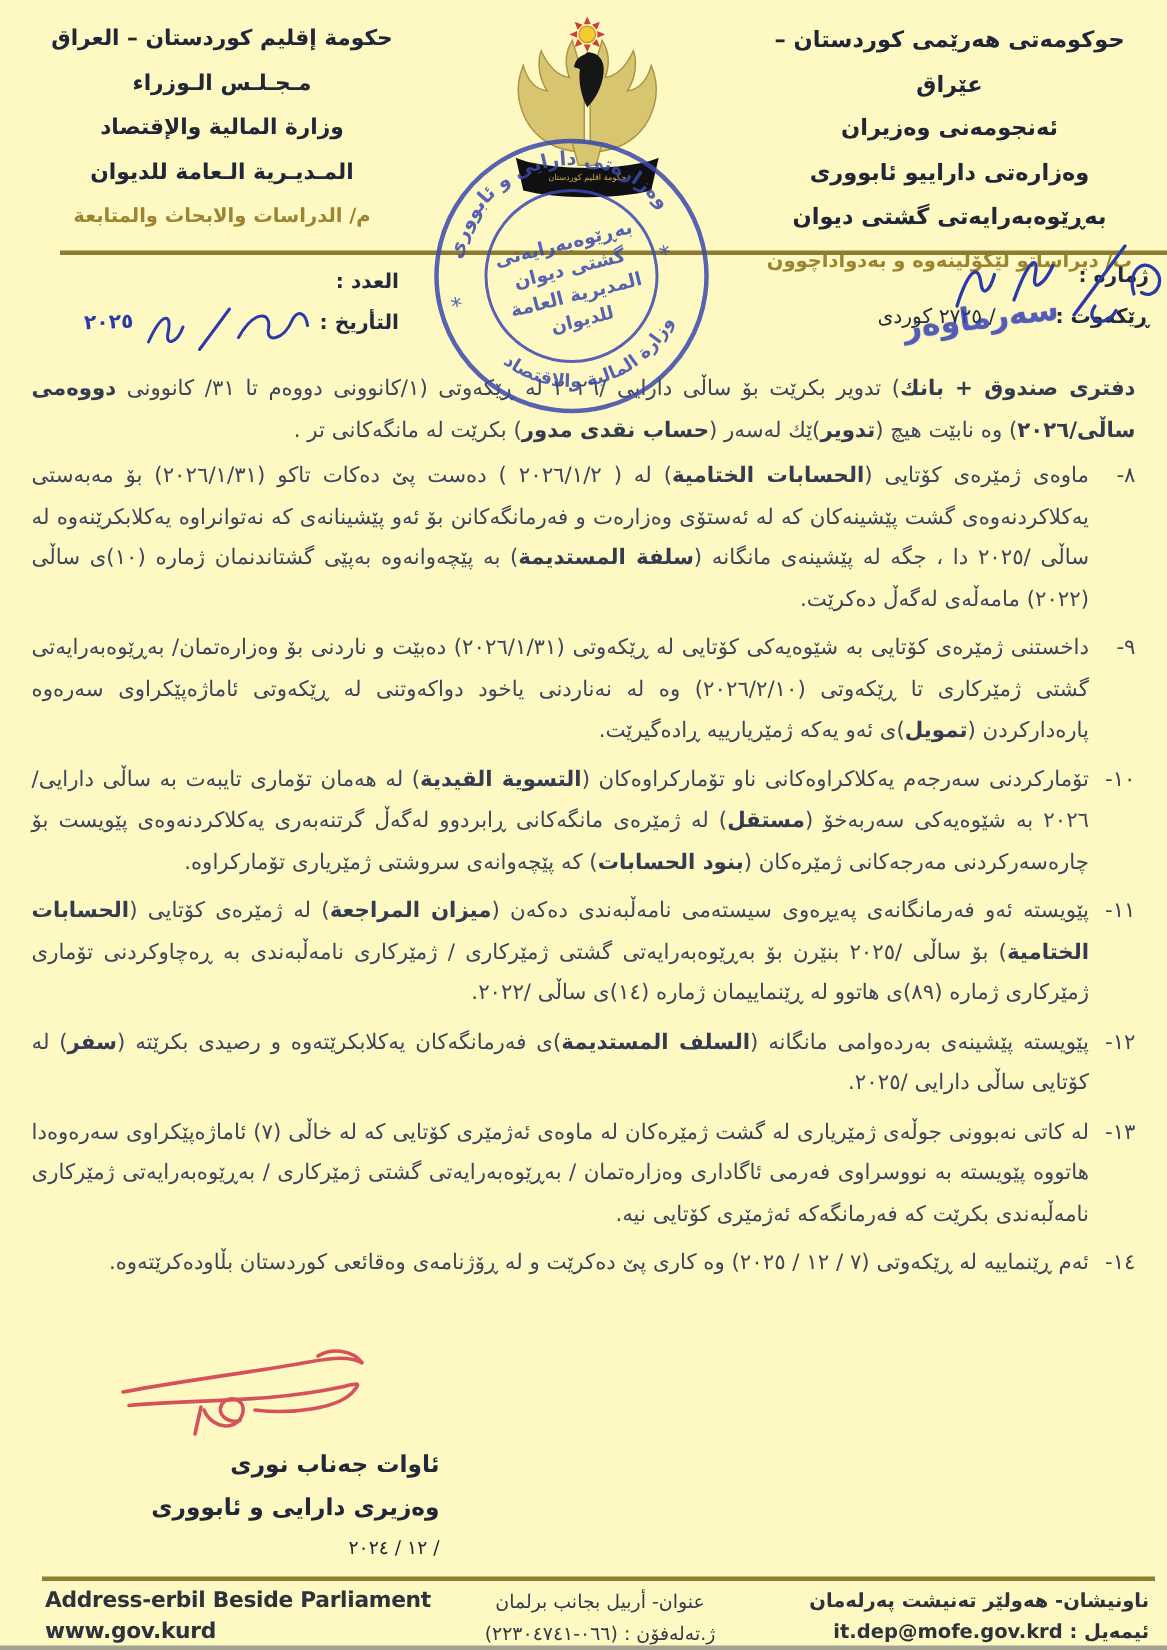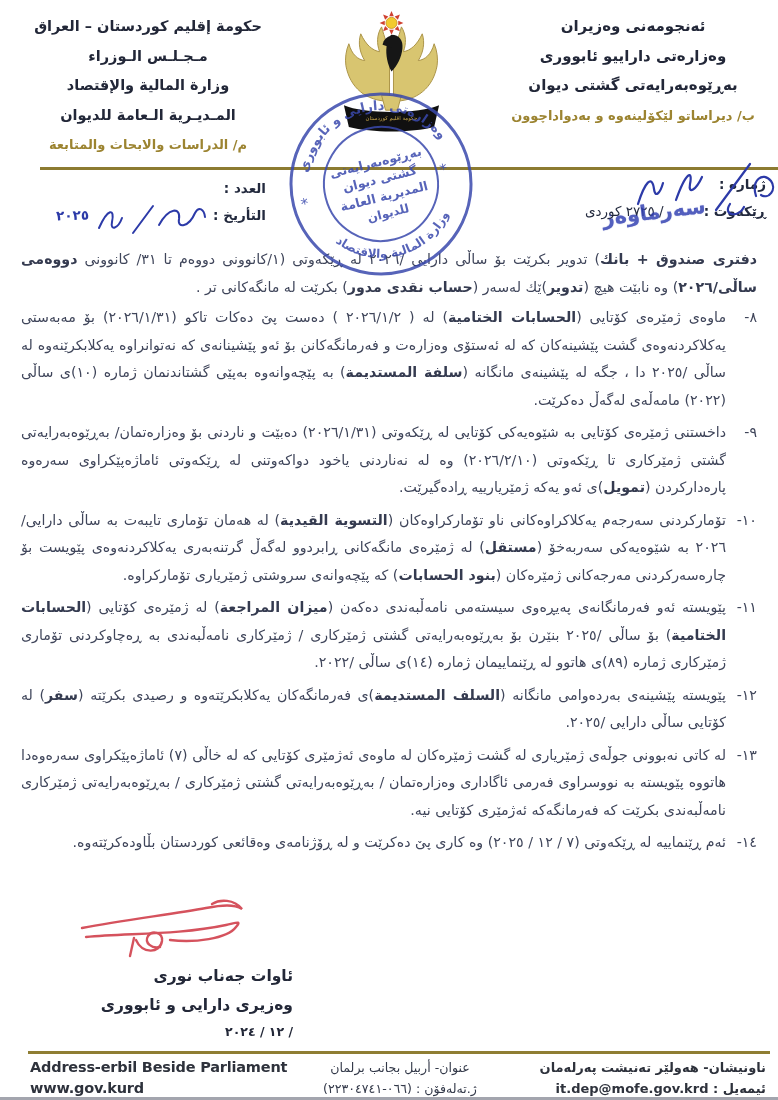--- a/index.html
+++ b/index.html
@@ -1,16 +1,16 @@
 <!DOCTYPE html>
 <html lang="ku" dir="rtl"><head>
 <meta charset="utf-8">
 <style>
   html,body{margin:0;padding:0;background:#d8dade;}
-  .page{position:relative;width:778px;height:1100px;background:#ffffff;
+  .page{position:relative;width:778px;height:1100px;background:#fef9c3;
         font-family:"DejaVu Sans",sans-serif;direction:rtl;overflow:hidden;color:#3f455a;}
   
   .hdr{position:absolute;top:12px;text-align:center;font-weight:bold;color:#222738;}
   .hdr-left{left:26px;width:244px;font-size:14.5px;line-height:29.5px;}
   .hdr-right{left:498px;width:270px;font-size:15px;line-height:29.5px;}
   .hdr .gold{color:#9c8431;font-size:13px;}
   .emblem{position:absolute;left:332px;top:10px;width:119px;height:127px;z-index:2;}
   .stamp-round{position:absolute;left:281px;top:84px;width:200px;height:200px;
                transform:rotate(-14deg);opacity:.85;z-index:5;pointer-events:none;}
   .rule{position:absolute;left:40px;top:167px;width:738px;height:3px;background:#8c7b31;}
@@ -31,21 +31,21 @@
         text-align:justify;color:#3f455a;z-index:1;}
   .intro{margin:4px 0 3px 0;}
   .item{display:flex;margin-bottom:5px;}
   .item .num{flex:0 0 31px;}
   .item .txt{flex:1;text-align:justify;}
   .bold{font-weight:bold;color:#353b50;}
   
   .sig{position:absolute;left:39px;top:894px;width:254px;text-align:right;color:#232838;z-index:2;}
   .sig-scrawl{display:block;margin:0 auto;}
   .sig-name,.sig-title{font-size:15.5px;font-weight:bold;line-height:29px;}
-  .sig-date{font-size:12.5px;font-weight:bold;line-height:24px;}
+  .sig-date{font-size:12.5px;font-weight:normal;line-height:24px;}
   
   .footer-rule{position:absolute;left:28px;top:1051px;width:742px;height:3px;background:#8f7e33;}
   .footer{position:absolute;left:0;top:1057px;width:778px;display:flex;direction:ltr;}
   .f-left{width:260px;padding-left:30px;text-align:left;font-size:14.5px;font-weight:bold;
           color:#2e323c;line-height:21px;letter-spacing:-.2px;direction:ltr;}
   .f-center{width:220px;text-align:center;font-size:12.6px;color:#333949;line-height:21px;direction:rtl;}
   .f-right{flex:1;padding-right:12px;text-align:right;font-size:13px;color:#2e323c;
            line-height:21px;direction:rtl;font-weight:bold;}
   .ltr{direction:ltr;unicode-bidi:embed;}
   .bottom-edge{position:absolute;bottom:0;left:0;width:100%;height:3px;background:#474c5e;opacity:.5;}
@@ -57,20 +57,21 @@
 
   <div class="hdr hdr-left">
     <div>حكومة إقليم كوردستان – العراق</div>
     <div>مـجـلـس الـوزراء</div>
     <div>وزارة المالية والإقتصاد</div>
     <div>المـديـرية الـعامة للديوان</div>
     <div class="gold">م/ الدراسات والابحاث والمتابعة</div>
   </div>
 
   <div class="hdr hdr-right">
+    <div>حوكومەتی هەرێمی كوردستان – عێراق</div>
     <div>ئەنجومەنی وەزیران</div>
     <div>وەزارەتی داراییو ئابووری</div>
     <div>بەڕێوەبەرایەتی گشتی دیوان</div>
     <div class="gold">ب/ دیراساتو لێكۆلینەوە و بەدواداچوون</div>
   </div>
 
   <div class="emblem">
     <svg viewBox="0 0 120 126" width="119" height="125" xmlns="http://www.w3.org/2000/svg">
       <g transform="translate(60,13)">
         <g fill="#cf4030">

